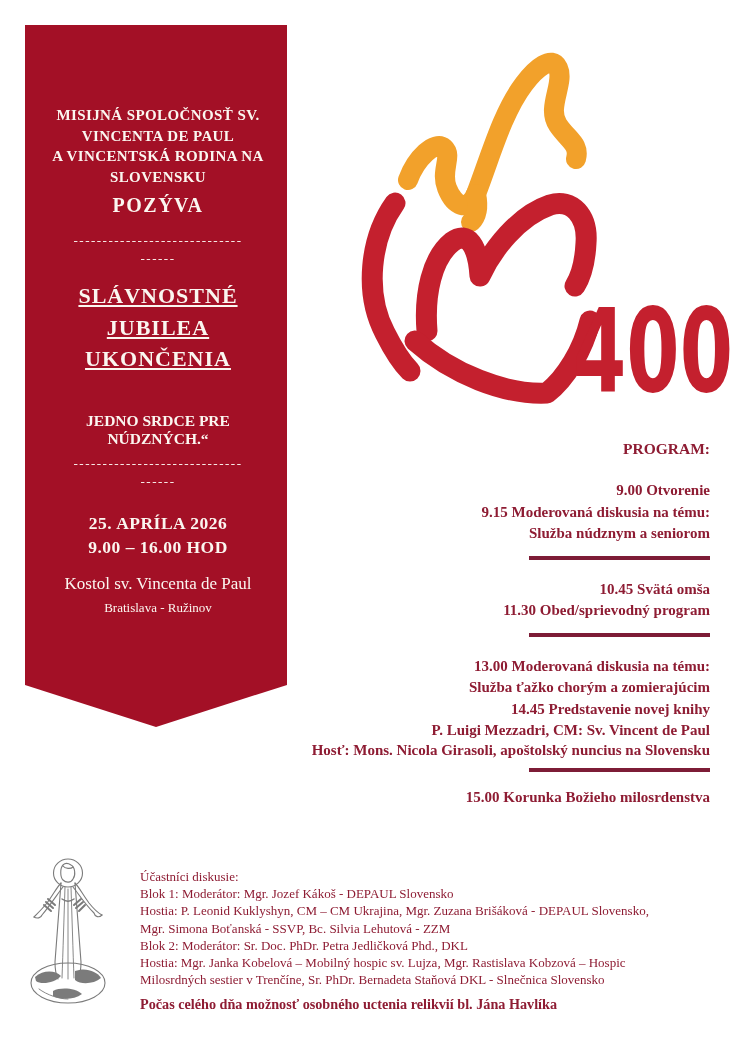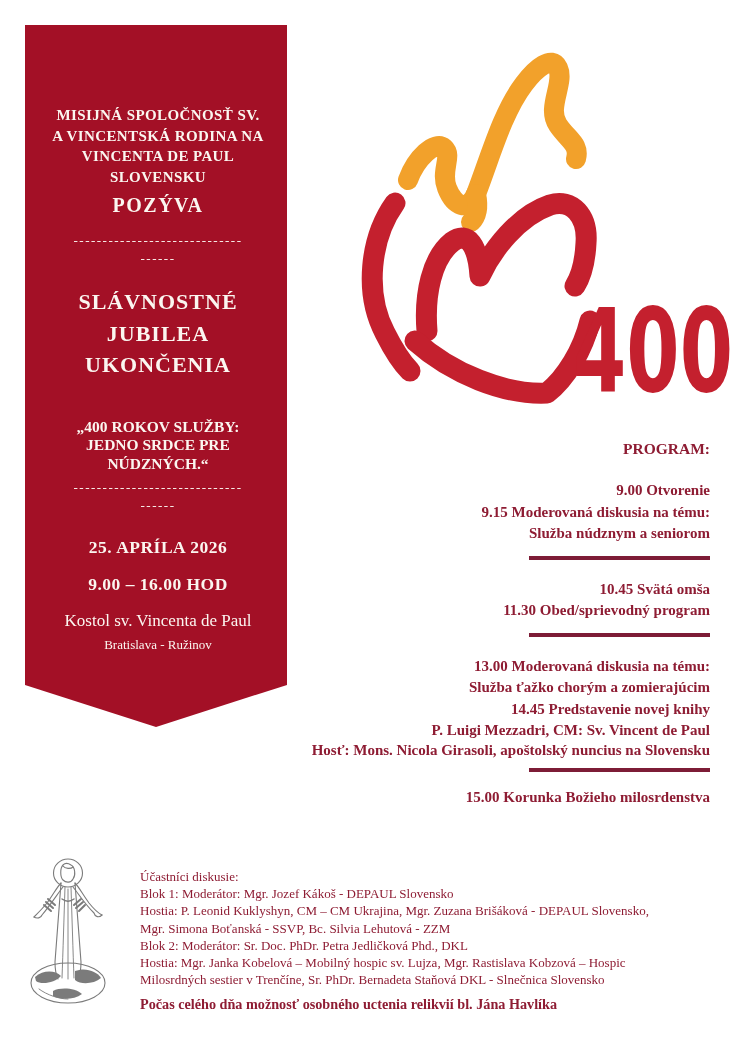--- a/index.html
+++ b/index.html
@@ -14,26 +14,26 @@
     position:absolute; left:25px; top:25px; width:262px; height:702px;
     background:#a31026; color:#fbf6f0; text-align:center;
     clip-path:polygon(0 0, 100% 0, 100% 94%, 50% 100%, 0 94%);
   }
   .banner-inner { padding:80px 4px 0 8px; }
   .org-line   { font-size:15px; font-weight:bold; line-height:20.5px; letter-spacing:.4px; }
   .invite     { margin-top:8px; font-size:20px; font-weight:bold; line-height:21px; letter-spacing:1.5px; }
   .dash-long  { margin-top:16px; font-size:13px; line-height:18px; letter-spacing:1.5px; white-space:nowrap; overflow:hidden; }
   .dash-short { font-size:13px; line-height:18px; letter-spacing:1.5px; }
   .title-line { font-size:22px; font-weight:bold; line-height:31.5px; letter-spacing:1px; }
-  .title-block{ margin-top:18px; }
+  .title-block{ margin-top:12px;text-decoration:underline; }
   .motto-block{ margin-top:37px; }
   .motto-line { font-size:15.5px; font-weight:bold; line-height:18.5px; }
   .dash-block2{ margin-top:6px; }
   .date-line  { margin-top:20px; font-size:17.5px; font-weight:600; line-height:24px; letter-spacing:.5px; }
-  .time-line  { margin-top:13px; font-size:17.5px; font-weight:600; line-height:24px; letter-spacing:.5px; }
+  .time-line  { font-size:17.5px; font-weight:600; line-height:24px; letter-spacing:.5px; }
   .venue-line1{ margin-top:13px; font-size:17px;  font-weight:500; line-height:24px; }
   .venue-line2{  font-size:13px;  font-weight:400; line-height:24px; }
 
   
   .logo-svg { position:absolute; left:340px; top:28px; width:400px; height:385px; }
 
   
   .program {
     position:absolute; right:31px; top:424px; width:430px;
     text-align:right; color:#8e1c33;
@@ -61,37 +61,36 @@
 </style>
 </head>
 <body>
 
 <div class="page">
 
   <div class="banner">
     <div class="banner-inner">
       <div>
         <div class="org-line">MISIJNÁ SPOLOČNOSŤ SV.</div>
+        <div class="org-line">VINCENTA DE PAUL</div>
         <div class="org-line">A VINCENTSKÁ RODINA NA</div>
-        <div class="org-line">VINCENTA DE PAUL</div>
         <div class="org-line">SLOVENSKU</div>
       </div>
       <div class="invite">POZÝVA</div>
 
       <div class="dash-long">-----------------------------</div>
       <div class="dash-short">------</div>
 
       <div class="title-block">
         <div class="title-line">SLÁVNOSTNÉ</div>
         <div class="title-line">JUBILEA</div>
         <div class="title-line">UKONČENIA</div>
       </div>
 
       <div class="motto-block">
-        <div class="motto-line">„400 ROKOV SLUŽBY:</div>
         <div class="motto-line">JEDNO SRDCE PRE</div>
         <div class="motto-line">NÚDZNÝCH.“</div>
       </div>
 
       <div class="dash-long dash-block2">-----------------------------</div>
       <div class="dash-short">------</div>
 
       <div class="date-line">25. APRÍLA 2026</div>
       <div class="time-line">9.00 – 16.00 HOD</div>
       <div class="venue-line1">Kostol sv. Vincenta de Paul</div>

